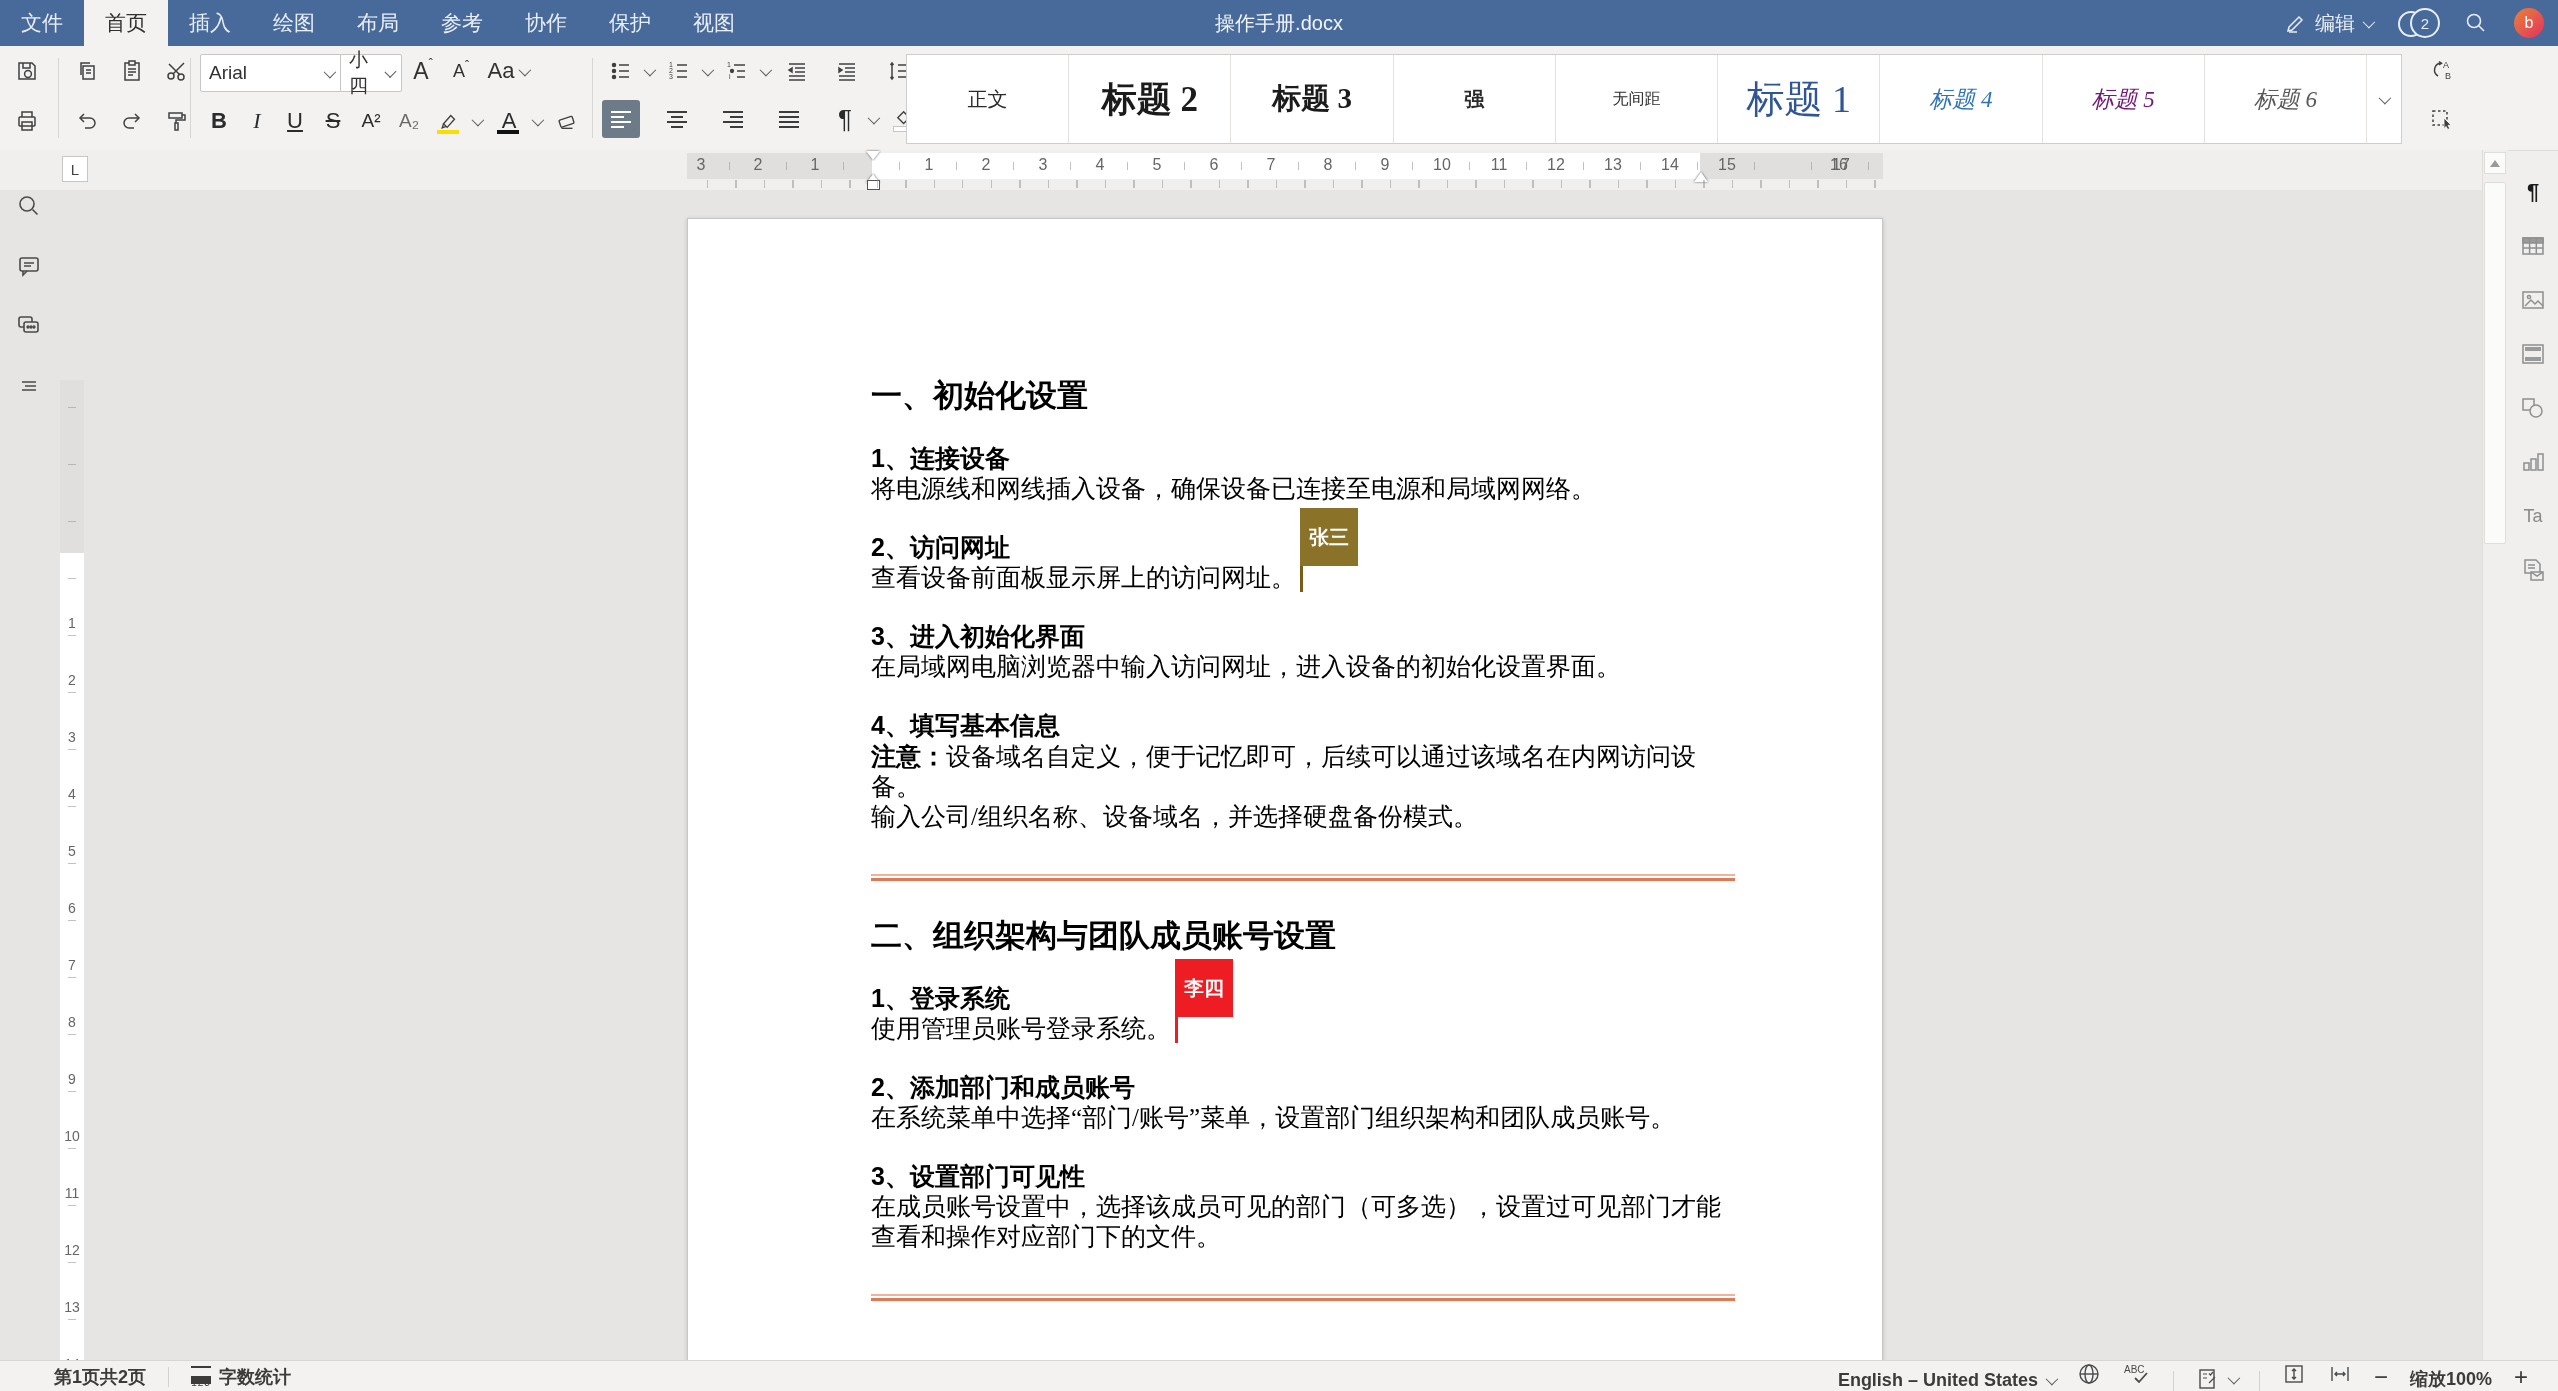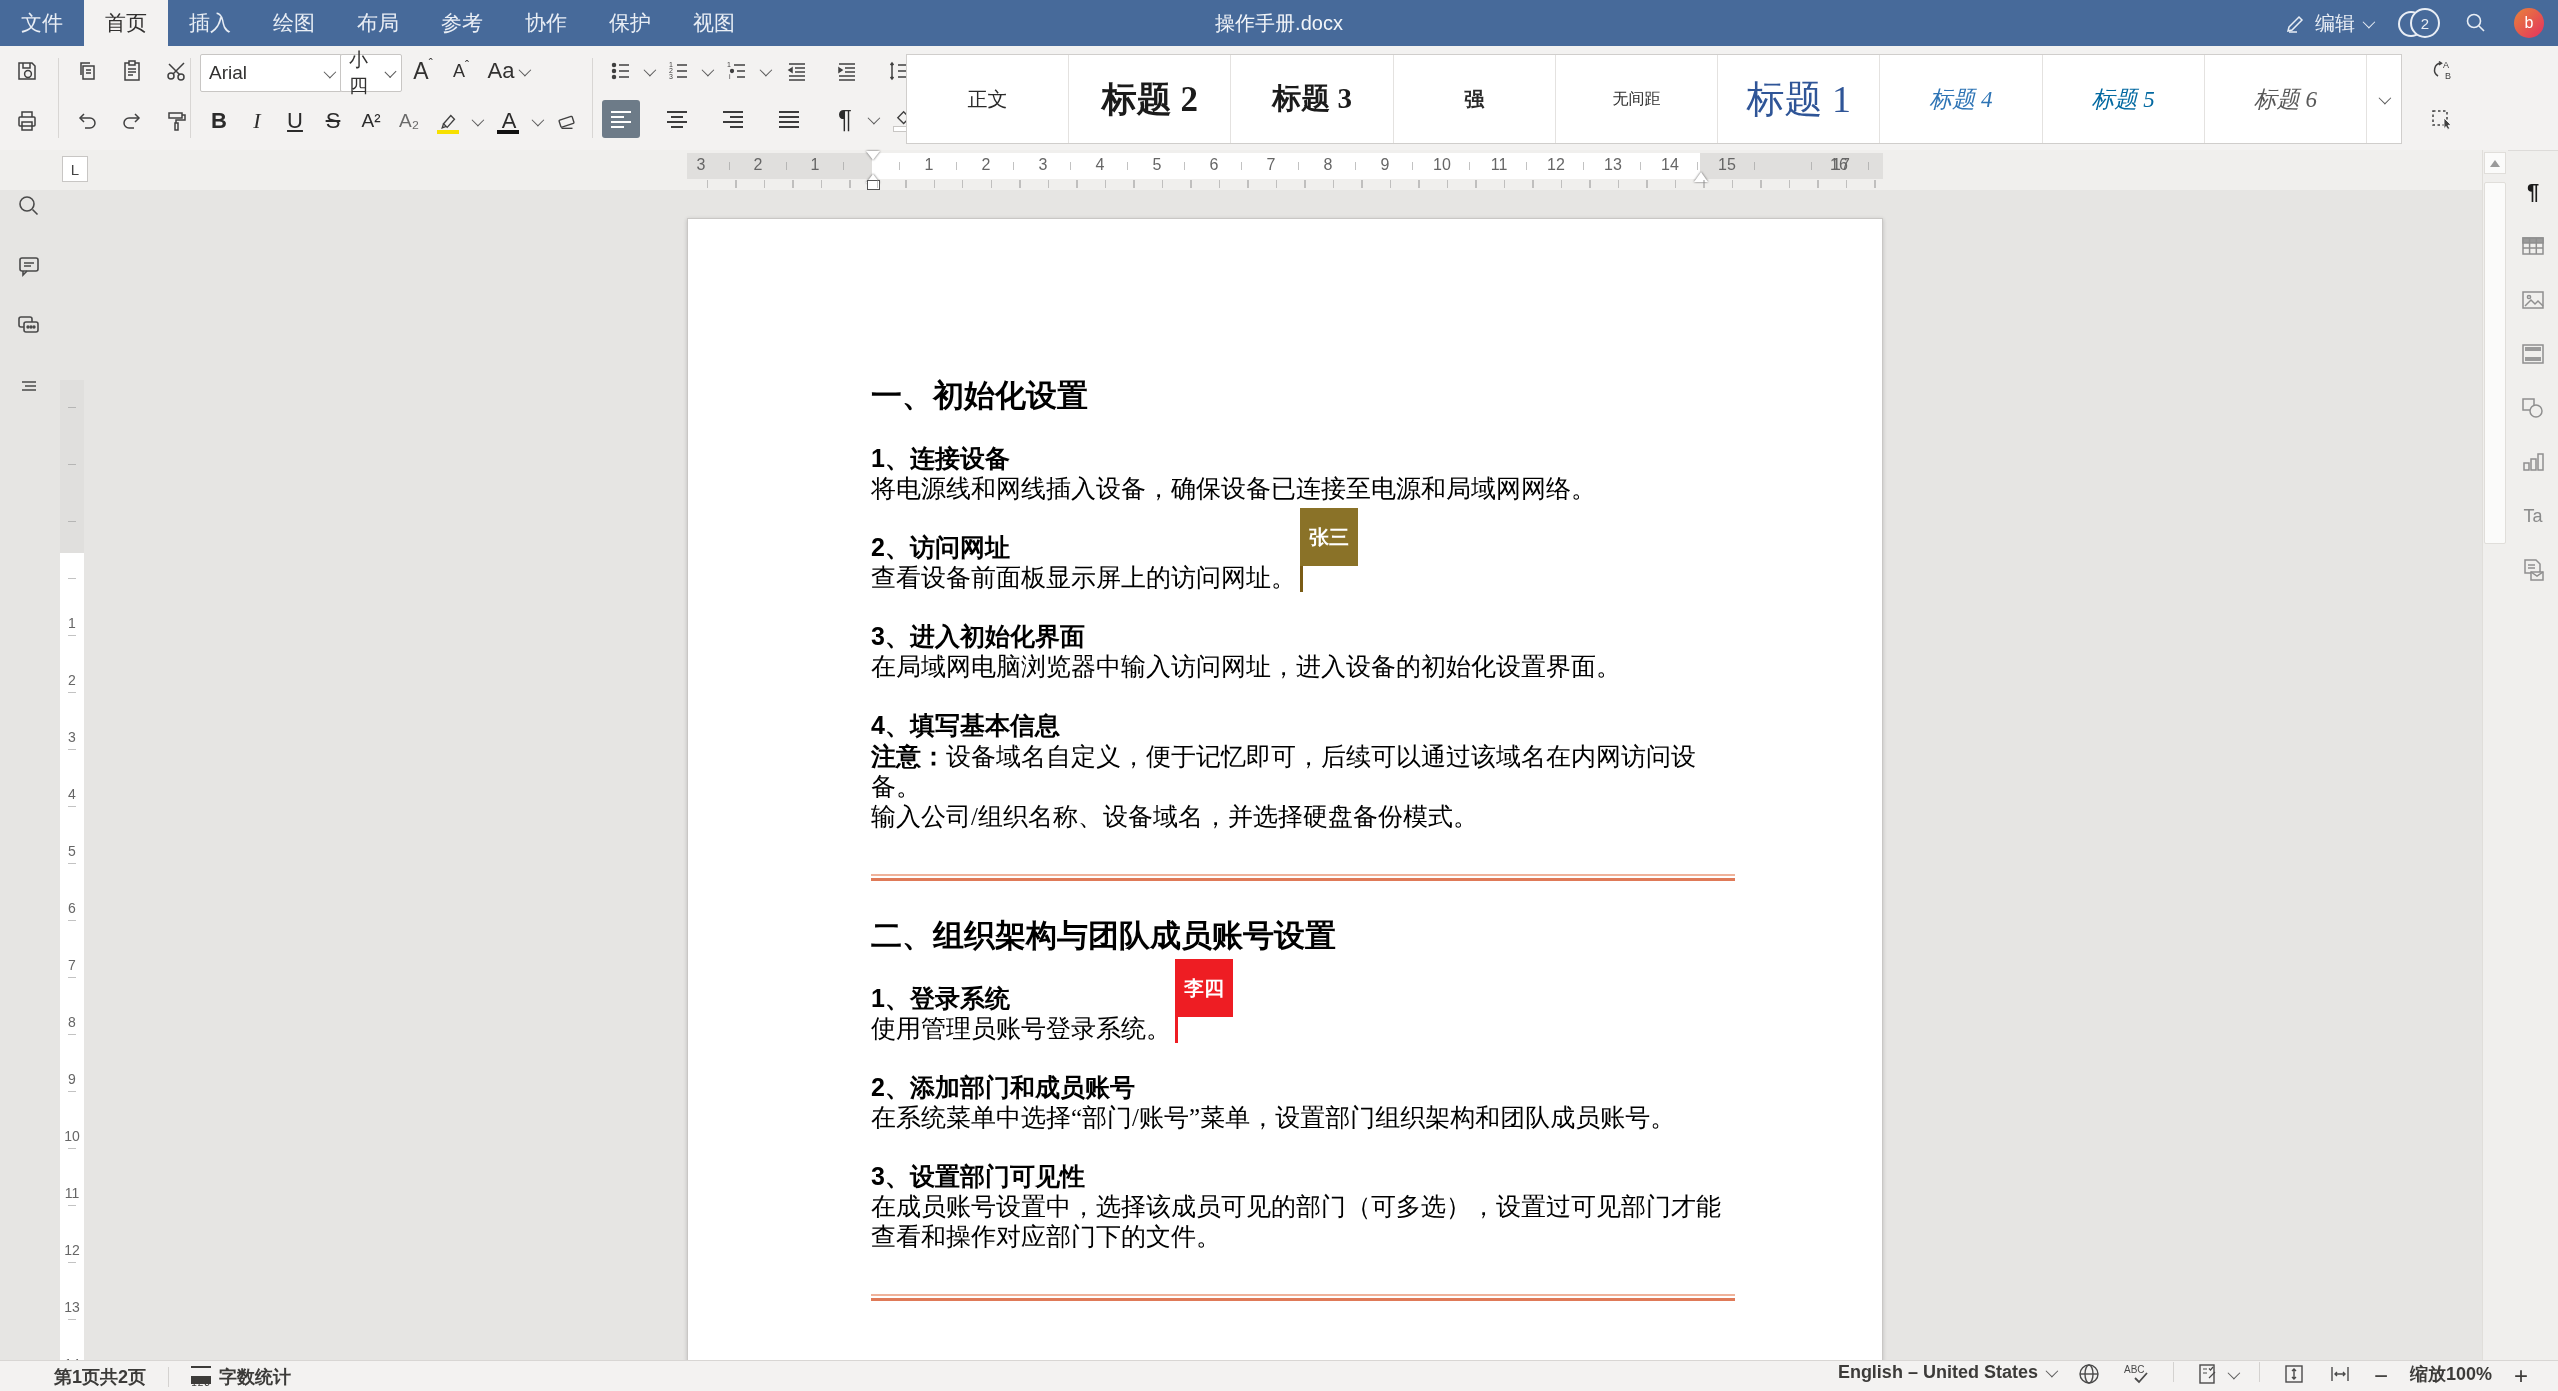--- a/index.html
+++ b/index.html
@@ -35,21 +35,21 @@
   .gallery{position:absolute;left:906px;top:8px;width:1494px;height:88px;background:#fff;border:1px solid #d0cecc;display:flex;}
   .gcell{flex:1;border-right:1px solid #e4e2e0;display:flex;align-items:center;justify-content:center;overflow:hidden;white-space:nowrap;}
   .gmore{width:34px;display:flex;align-items:center;justify-content:center;}
   .st-normal{font-family:"Liberation Serif",serif;font-size:20px;color:#2b2b2b;}
   .st-h2{font-family:"Liberation Serif",serif;font-size:35px;font-weight:bold;color:#1b1b1b;}
   .st-h3{font-family:"Liberation Serif",serif;font-size:29px;font-weight:bold;color:#1b1b1b;}
   .st-strong{font-family:"Liberation Serif",serif;font-size:20px;font-weight:bold;color:#2b2b2b;}
   .st-nospace{font-family:Liberation Mono, monospace;font-size:16px;color:#2b2b2b;}
   .st-h1{font-family:"Liberation Serif",serif;font-size:38px;color:#2f5597;}
   .st-h4{font-family:"Liberation Serif",serif;font-size:23px;font-style:italic;color:#2e74b5;}
-  .st-h5{font-family:"Liberation Serif",serif;font-size:23px;font-style:italic;color:#0369a1;}
+  .st-h5{font-family:"Liberation Serif",serif;font-size:23px;font-style:italic;color:#701a75;}
   .st-h6{font-family:"Liberation Serif",serif;font-size:23px;font-style:italic;color:#595959;}
   
   .rulerbar{position:absolute;left:0;top:150px;width:100%;height:40px;background:#f0efed;}
   .tabsel{position:absolute;left:62px;top:6px;width:24px;height:24px;background:#fff;border:1px solid #c8c6c4;
           font-size:15px;color:#444;display:flex;align-items:center;justify-content:center;}
   .hruler{position:absolute;left:687px;top:3px;width:1196px;height:26px;background:#e0dfdd;}
   .hruler .white{position:absolute;left:185px;top:0;width:828px;height:26px;background:#fff;}
   .hruler .ticks{position:absolute;left:0;top:9px;width:100%;height:8px;
      background:repeating-linear-gradient(90deg,transparent 0 27px,#9a9a9a 27px 28.5px,transparent 28.5px 57px);
      background-position-x:185px;opacity:.6;}
@@ -97,21 +97,21 @@
   .rightrail{position:absolute;left:2508px;top:-40px;width:50px;height:1210px;background:#f0efed;border-top:1px solid #dddbd9;
              display:flex;flex-direction:column;align-items:center;gap:28px;padding-top:28px;box-sizing:border-box;}
   .rrbtn{width:26px;height:26px;display:flex;align-items:center;justify-content:center;font-size:22px;color:#8a8a8a;}
   .rrbtn svg{stroke:#8f8f8f;fill:none;stroke-width:1.5;}
   .rrbtn.first{color:#1b1b1b;font-weight:bold;}
   
   .statusbar{position:absolute;left:0;top:1360px;width:100%;height:31px;background:#f3f2f1;border-top:1px solid #d8d6d4;
              display:flex;align-items:center;font-size:18px;color:#3c3b39;}
   .sb-left{display:flex;align-items:center;gap:22px;padding-left:54px;}
   .sb-div{width:1px;height:20px;background:#d4d2d0;}
-  .sb-right{margin-left:auto;display:flex;align-items:flex-start;gap:22px;padding-right:30px;}
+  .sb-right{margin-left:auto;display:flex;align-items:flex-end;gap:22px;padding-right:30px;}
   .sbitem{display:flex;align-items:center;gap:8px;}
   .sb-icon svg{stroke:#4a4a4a;fill:none;stroke-width:1.4;}
   .wcicon{display:flex;flex-direction:column;align-items:center;line-height:1;}
   .wcicon .bars{width:20px;border-top:2px solid #3c3b39;box-shadow:0 4px 0 #3c3b39, 0 8px 0 #3c3b39;height:8px;}
   .wcicon .n{font-size:10px;letter-spacing:1px;margin-top:2px;}
   .zoomtxt{font-weight:bold;}
   .pm{font-size:24px;color:#3c3b39;}
   
   .alines{display:flex;flex-direction:column;gap:3px;}
   .alines i{display:block;height:2px;background:#3c3c3c;}

